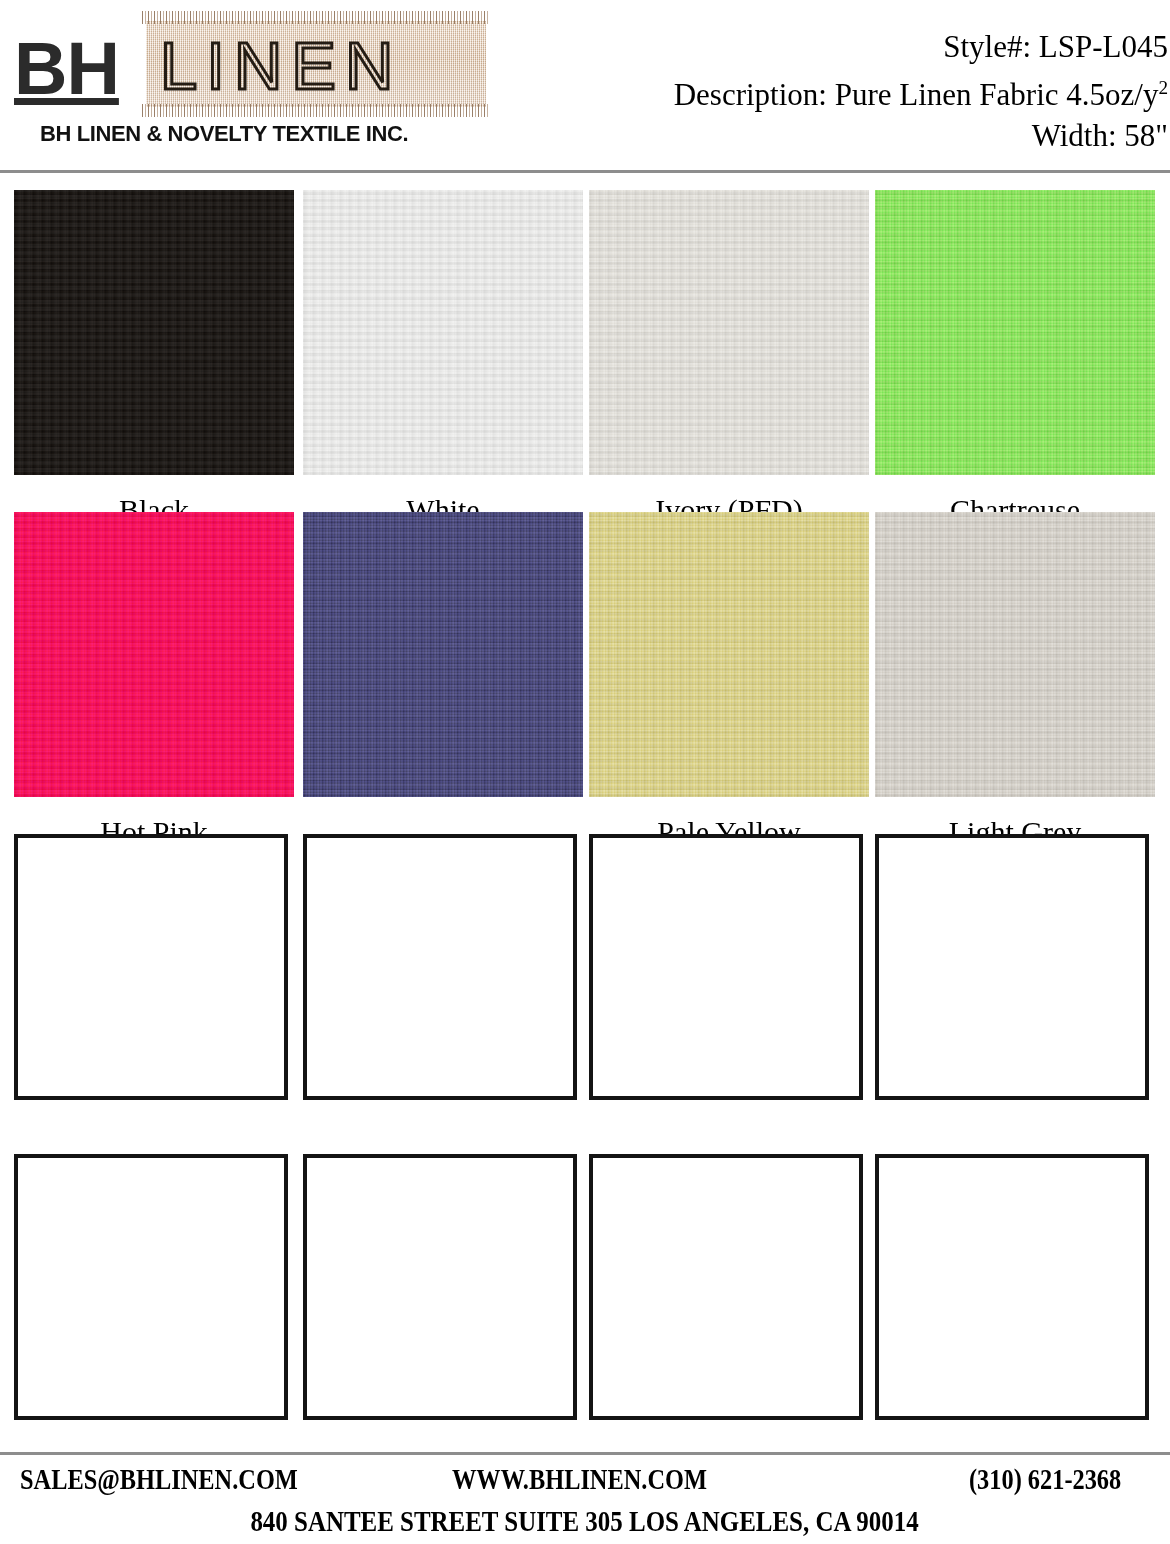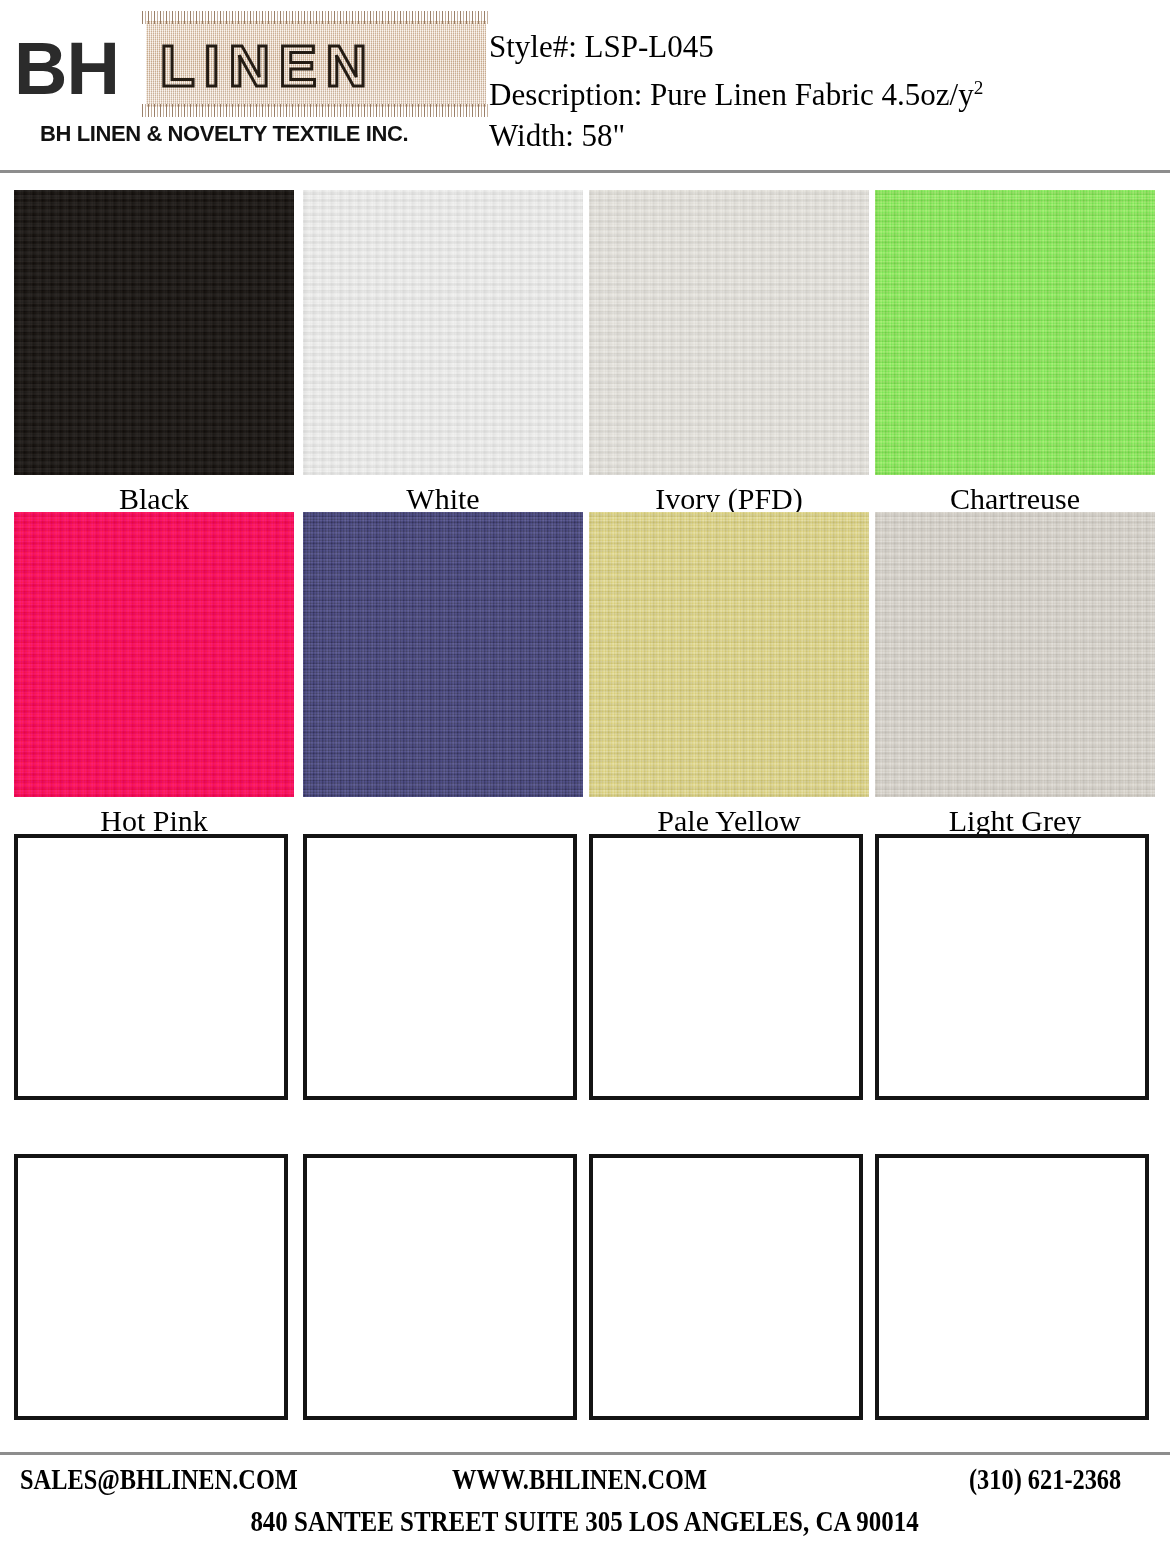--- a/index.html
+++ b/index.html
@@ -41,20 +41,21 @@
     position: absolute;
     left: 0px;
     top: 14px;
     font-family: "Liberation Sans", "DejaVu Sans", sans-serif;
     font-weight: bold;
     font-size: 74px;
     letter-spacing: -1px;
     line-height: 74px;
     color: #2b2b2b;
     z-index: 3;
+    text-decoration: underline;
   }
   
   #logo-swatch {
     position: absolute;
     left: 132px;
     top: 3px;
     width: 340px;
     height: 86px;
     background-color: #e4cdb6;
     background-image:
@@ -78,22 +79,22 @@
         rgba(255,255,255,0) 4px 6px);
   }
   #logo-swatch::before { top: -10px; }
   #logo-swatch::after  { bottom: -10px; }
 
   #logo-linen {
     position: absolute;
     left: 146px;
     top: 14px;
     font-family: "Liberation Sans", "DejaVu Sans", sans-serif;
-    font-weight: bold;
-    font-size: 57px;
+    font-weight: normal;
+    font-size: 67px;
     line-height: 68px;
     letter-spacing: 9px;
     color: transparent;
     -webkit-text-stroke: 3px #241c14;
     z-index: 2;
   }
   #logo-tagline {
     position: absolute;
     left: 26px;
     top: 100px;
@@ -102,24 +103,24 @@
     font-size: 22px;
     letter-spacing: -0.4px;
     line-height: 32px;
     color: #111111;
     white-space: nowrap;
   }
 
   
   #header-spec {
     position: absolute;
-    left: 489px;
+    left: 528px;
     top: 26px;
     width: 640px;
-    text-align: left;
+    text-align: right;
   }
   #header-spec .spec-line {
     font-size: 31px;
     line-height: 41px;
     white-space: nowrap;
   }
   #header-spec sup { font-size: 0.62em; vertical-align: super; }
 
   #header-rule {
     position: absolute;
@@ -174,21 +175,21 @@
     background-image:
       repeating-linear-gradient(0deg, rgba(0,0,0,.055) 0 3px, rgba(255,255,255,.05) 3px 7px),
       repeating-linear-gradient(90deg, rgba(0,0,0,.04) 0 4px, rgba(255,255,255,.045) 4px 9px);
     opacity: .8;
   }
   .swatch-label {
     width: 280px;
     text-align: center;
     font-size: 30px;
     line-height: 36px;
-    margin-top: 6px;
+    margin-top: 17px;
     white-space: nowrap;
   }
 
   
   .box-row {
     position: relative;
     width: 1170px;
     height: 320px;
   }
   .empty-box {

